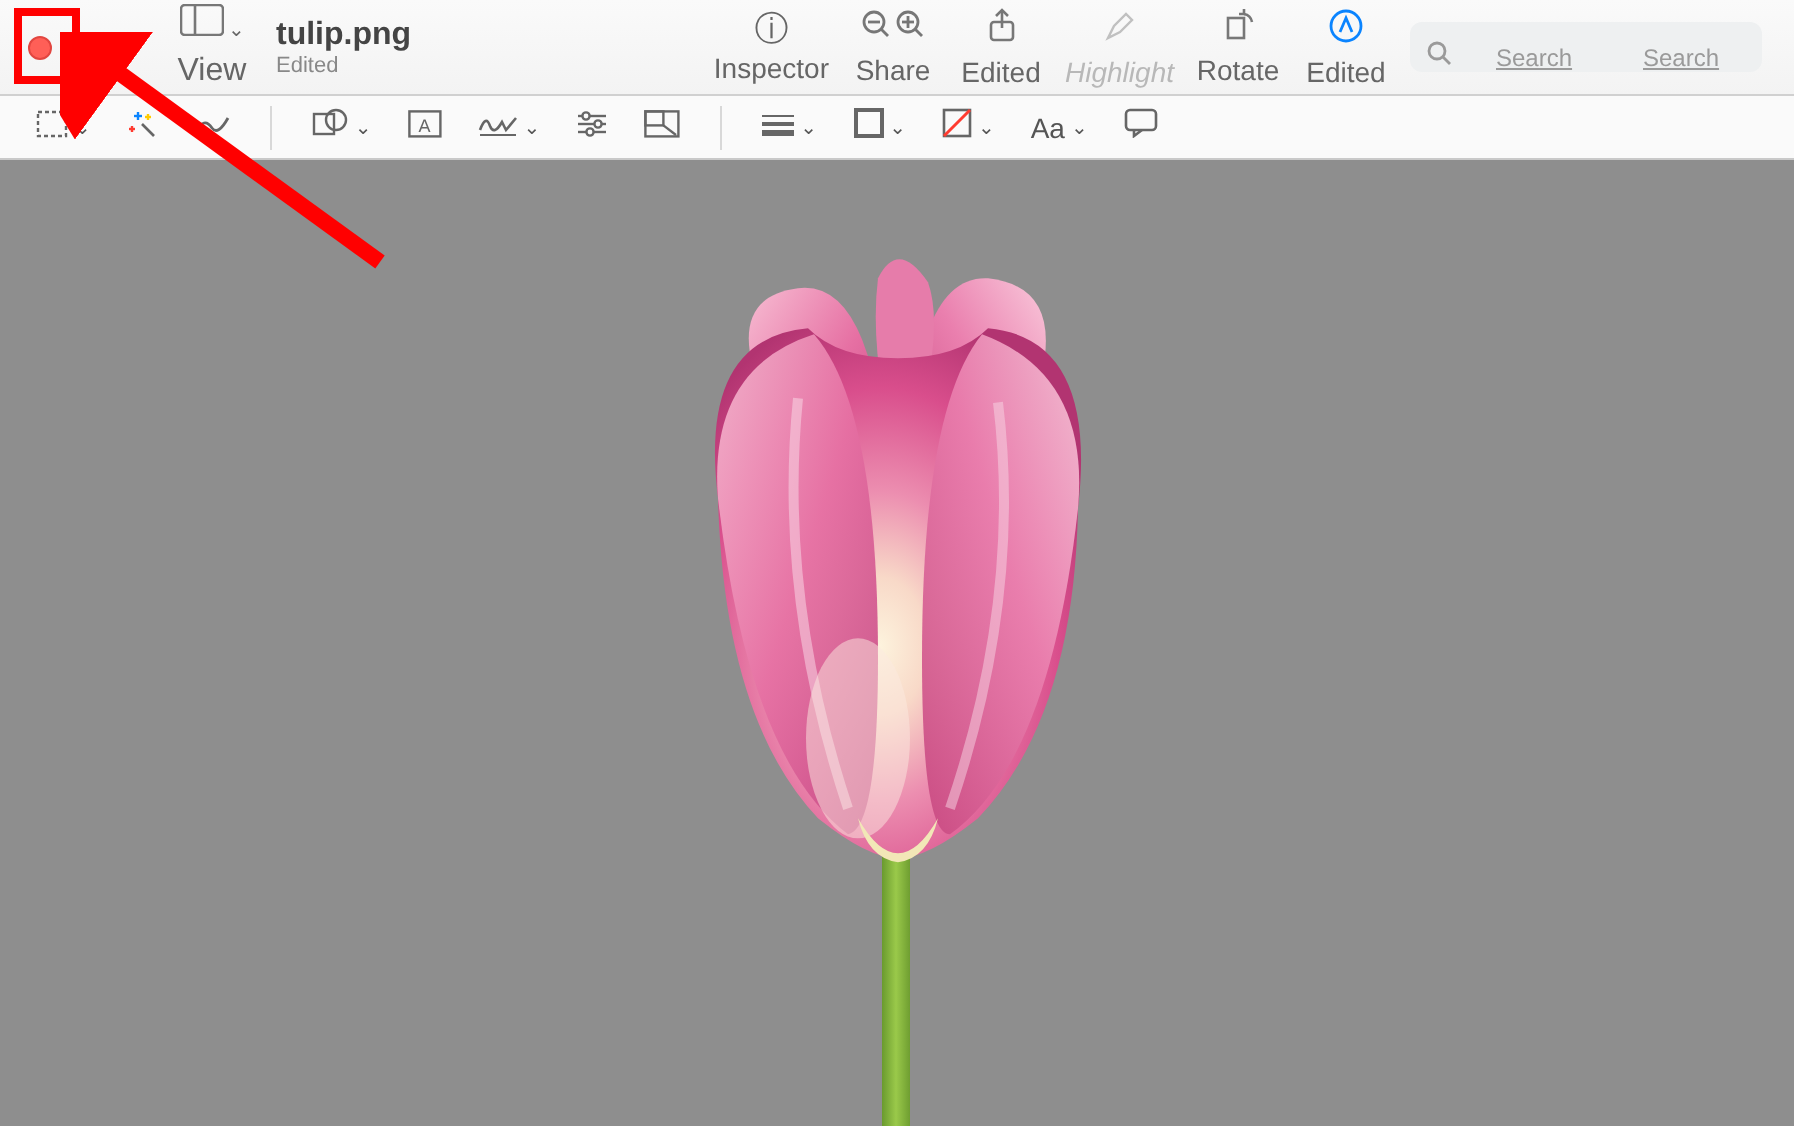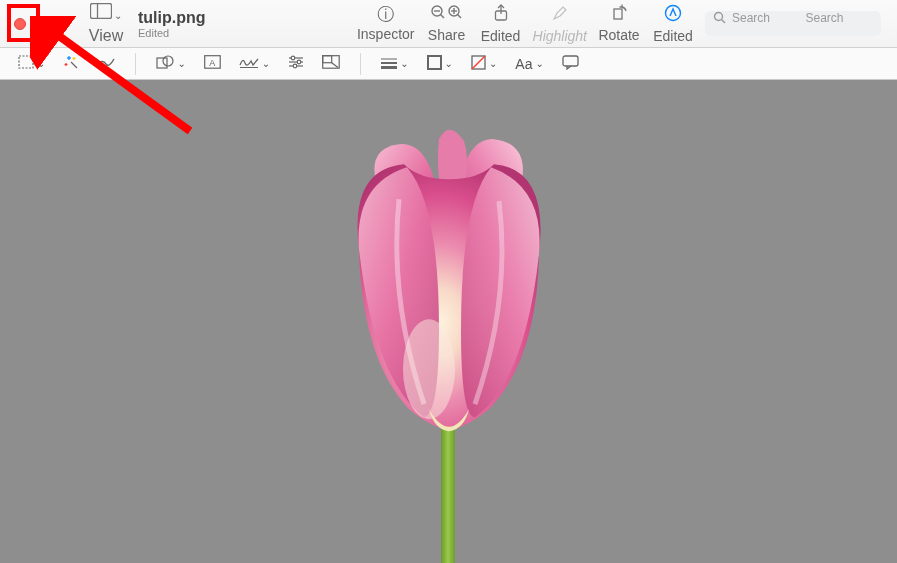--- a/index.html
+++ b/index.html
@@ -41,22 +41,23 @@
 .title-block .st { font-size:11px; color:#888;}
 .spacer { flex:1; }
 .tools { display:flex; align-items:center; gap:10px; padding-right:6px;}
 .tool { display:flex; flex-direction:column; align-items:center; min-width:44px; color:#666;}
 .tool .ic { font-size:17px; line-height:18px;}
 .tool .lb { font-size:14px; margin-top:2px;}
 .tool.dis { color:#b8b8b8;font-style:italic;}
 .tool.mk .ic { color:#0a84ff;}
 .search-wrap {
   background:#eef0f1; border-radius:6px; height:25px; width:176px;
-  display:flex; align-items:flex-start; padding:0 8px; gap:6px; color:#9a9a9a;
+  display:flex; align-items:flex-end; padding:0 8px; gap:22px; color:#9a9a9a;
   margin-right:10px;
+  text-decoration:underline;
 }
 .search-wrap .sic { font-size:13px;}
 .search-wrap .sph { flex:1; text-align:center; font-size:12px; color:#9a9a9a;}
 .toolbar2 {
   height:32px; background:#fafafa; border-bottom:1px solid #c9c9c9;
   display:flex; align-items:center; gap:18px; padding:0 18px;
   color:#555; font-size:15px;
 }
 .tb2 { display:inline-flex; align-items:center; gap:3px;}
 .tb2 .chev { font-size:10px;}

